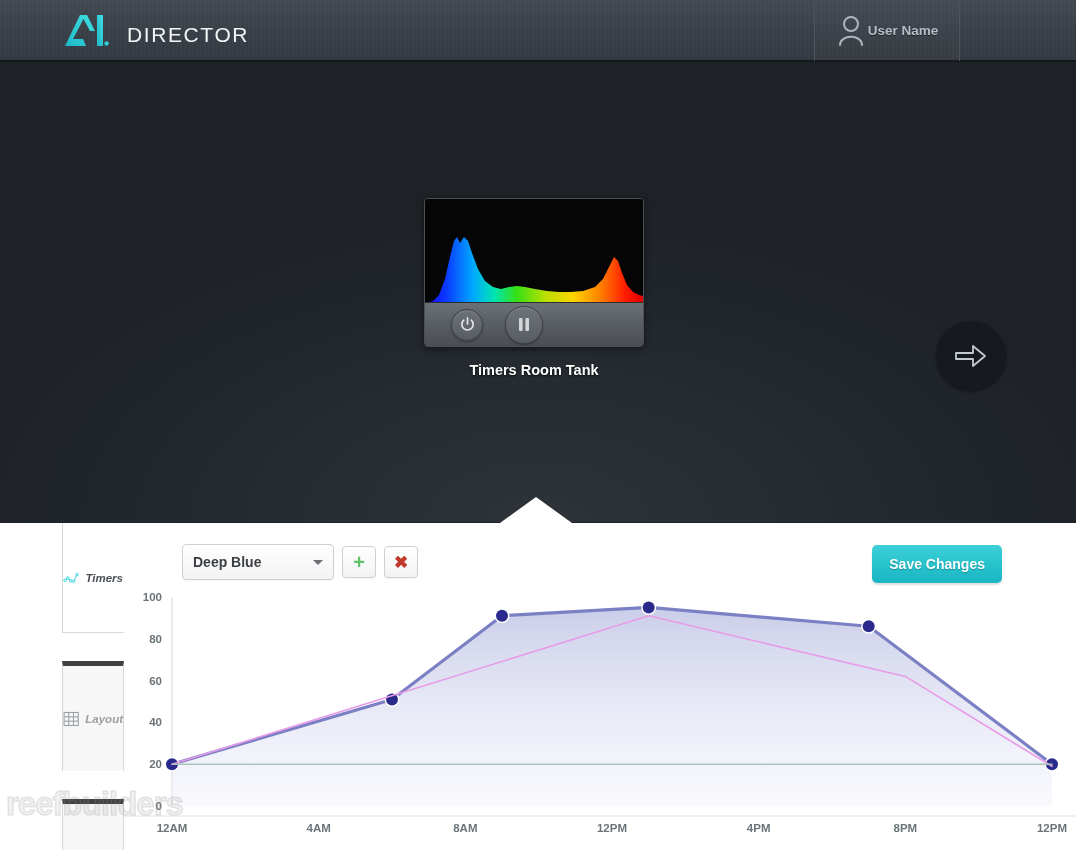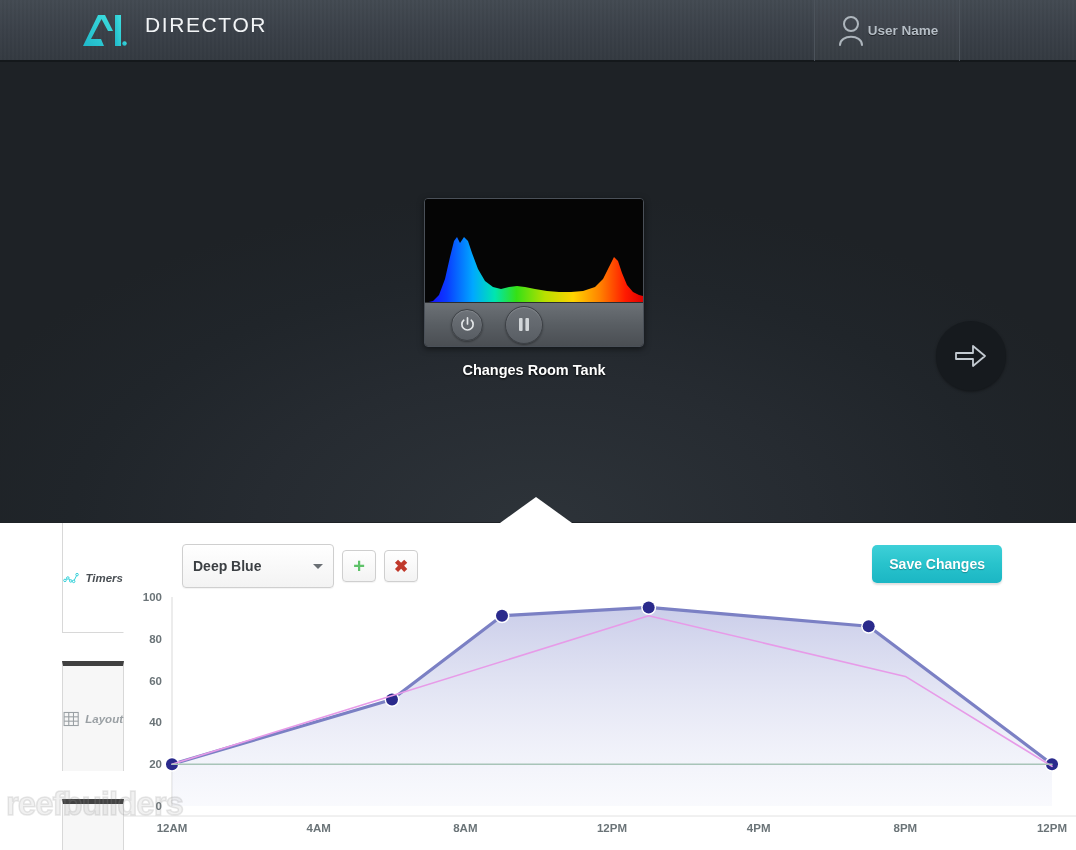--- a/index.html
+++ b/index.html
@@ -13,21 +13,21 @@
 
   
   .topbar {
     position: absolute; top: 0; left: 0; width: 1076px; height: 62px;
     background:
       repeating-linear-gradient(90deg, rgba(255,255,255,.012) 0 2px, rgba(0,0,0,.02) 2px 4px),
       linear-gradient(180deg, #434a52 0%, #3a4048 55%, #343a41 100%);
     border-bottom: 2px solid #14181b;
     display: flex; align-items: center;
   }
-  .brand { display: flex; align-items: flex-start; padding-left: 81px; }
+  .brand { display: flex; align-items: flex-end; padding-left: 63px; }
   .logo-mark { width: 46px; height: 34px; display: block; }
   .brand-title {
     margin-left: 18px; color: #f2f4f6; font-size: 21px;
     letter-spacing: 1.6px; font-weight: 400;
   }
   .topbar-spacer { flex: 1; }
   .user-box {
     width: 146px; height: 62px; display: flex; align-items: center;
     justify-content: center; gap: 2px;
     border-left: 1px solid #4c535b; border-right: 1px solid #4c535b;
@@ -109,21 +109,21 @@
     border-left: 1px solid #d8d8d8; border-bottom: 1px solid #d8d8d8;
   }
   .side-item + .side-item { border-top: 5px solid #404040; margin-top: 28px; }
   .side-label { font-size: 11.5px; font-weight: bold; color: #9aa0a4; }
   .side-item.active .side-label { color: #4a4f54; }
 
   .content { position: absolute; left: 124px; top: 0; right: 0; height: 327px; }
 
   .toolbar { position: absolute; left: 58px; top: 21px; display: flex; gap: 8px; align-items: center; }
   .select-box {
-    position: relative; width: 152px; height: 44px;
+    position: relative; width: 152px; height: 36px;
     background: linear-gradient(180deg, #ffffff 0%, #f3f3f3 100%);
     border: 1px solid #cfcfcf; border-radius: 4px;
     display: flex; align-items: center; padding: 0 10px;
     font-size: 14px; font-weight: bold; color: #3b3f43; cursor: pointer;
     box-shadow: 0 1px 1px rgba(0,0,0,.05);
   }
   .select-caret {
     position: absolute; right: 10px; top: 50%; margin-top: -2px;
     width: 0; height: 0;
     border-left: 5px solid transparent; border-right: 5px solid transparent;
@@ -223,21 +223,21 @@
         </div>
         <div class="round-btn big">
           <svg width="14" height="15" viewBox="0 0 14 15">
             <rect x="2" y="1" width="3.6" height="13" rx="1" fill="#d2d6d9"></rect>
             <rect x="8.4" y="1" width="3.6" height="13" rx="1" fill="#d2d6d9"></rect>
           </svg>
         </div>
       </div>
     </div>
 
-    <div class="device-label">Changes Room Tank</div>
+    <div class="device-label">Timers Room Tank</div>
 
     <div class="next-btn">
       <svg width="34" height="28" viewBox="0 0 34 28">
         <path d="M2 11 L19 11 L19 4 L31 14 L19 24 L19 17 L2 17 Z" fill="none" stroke="#c3cad1" stroke-width="1.8" stroke-linejoin="round"></path>
       </svg>
     </div>
   </div>
 
   <div class="caret"></div>
 

